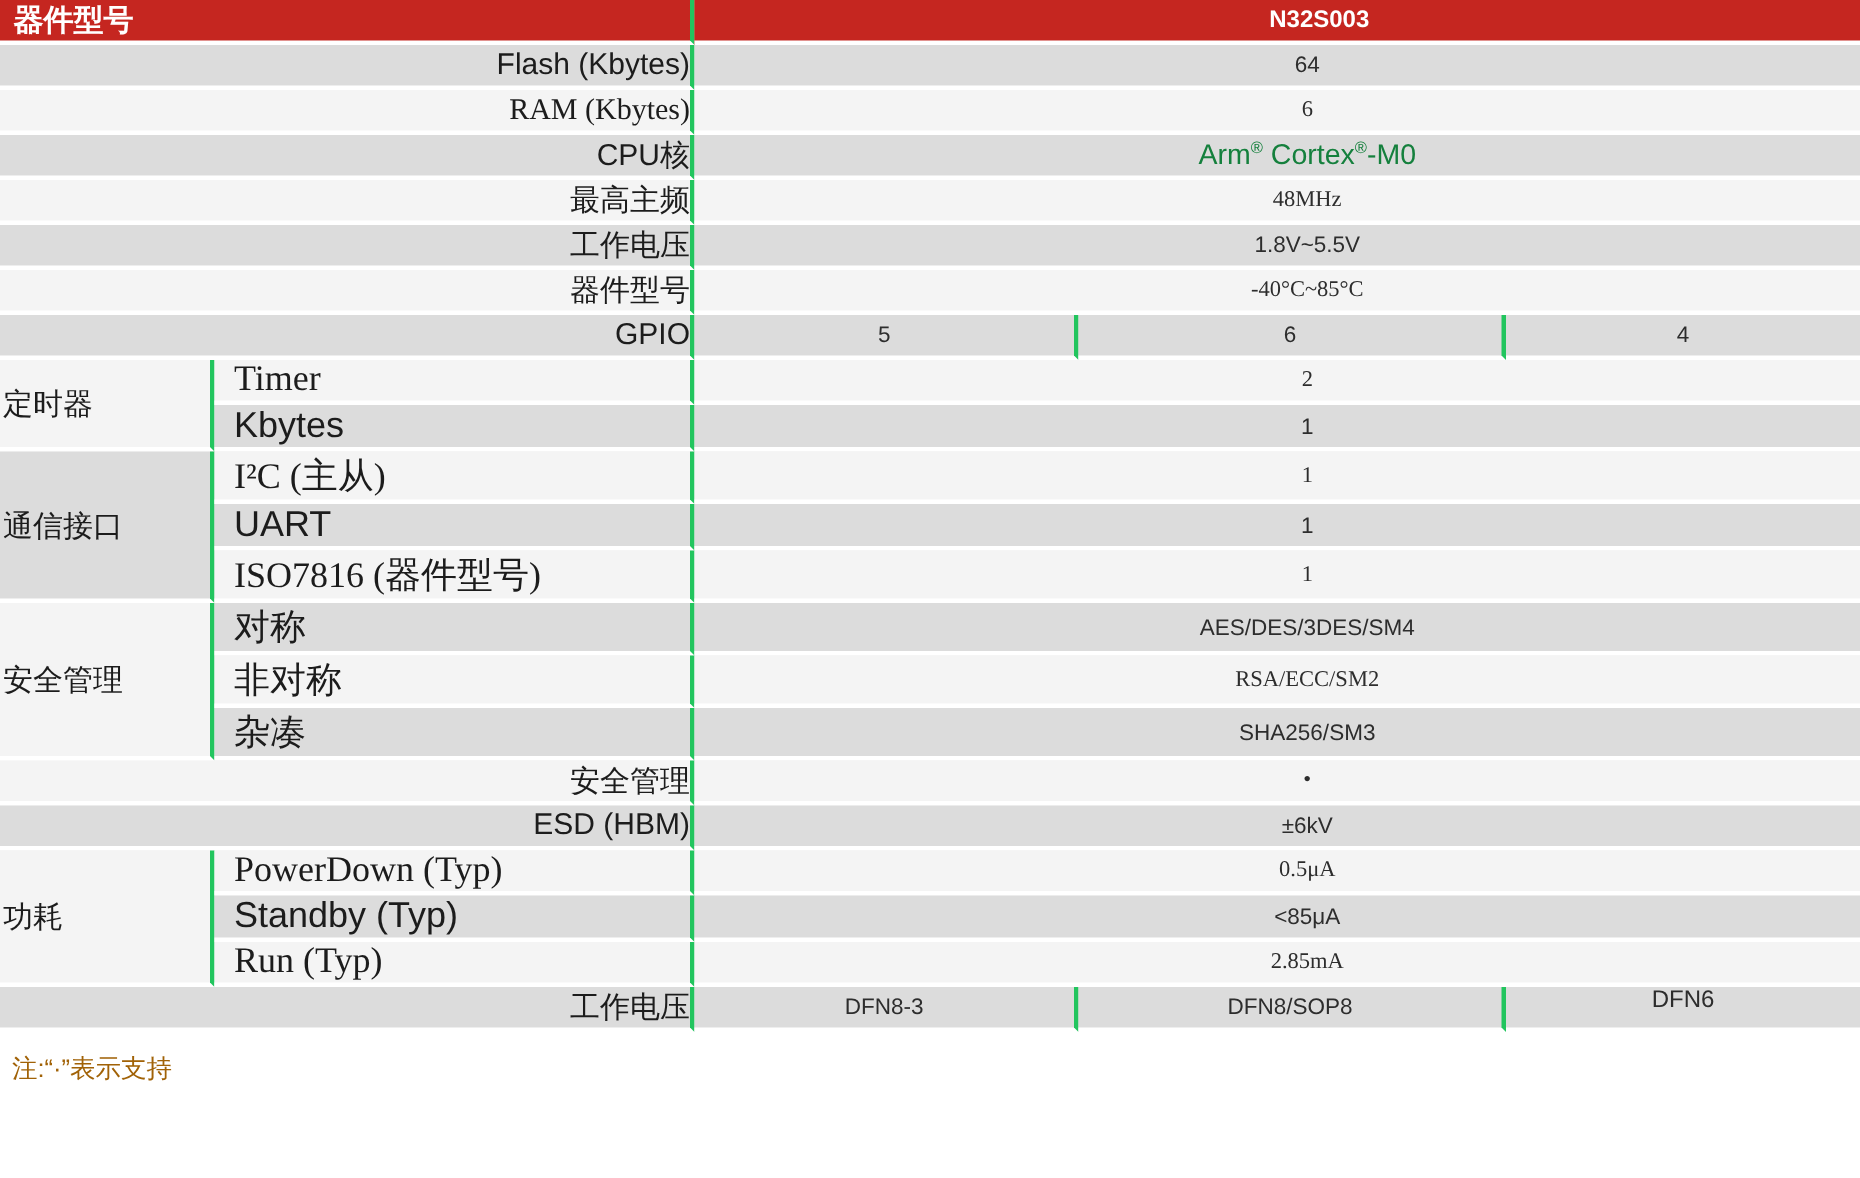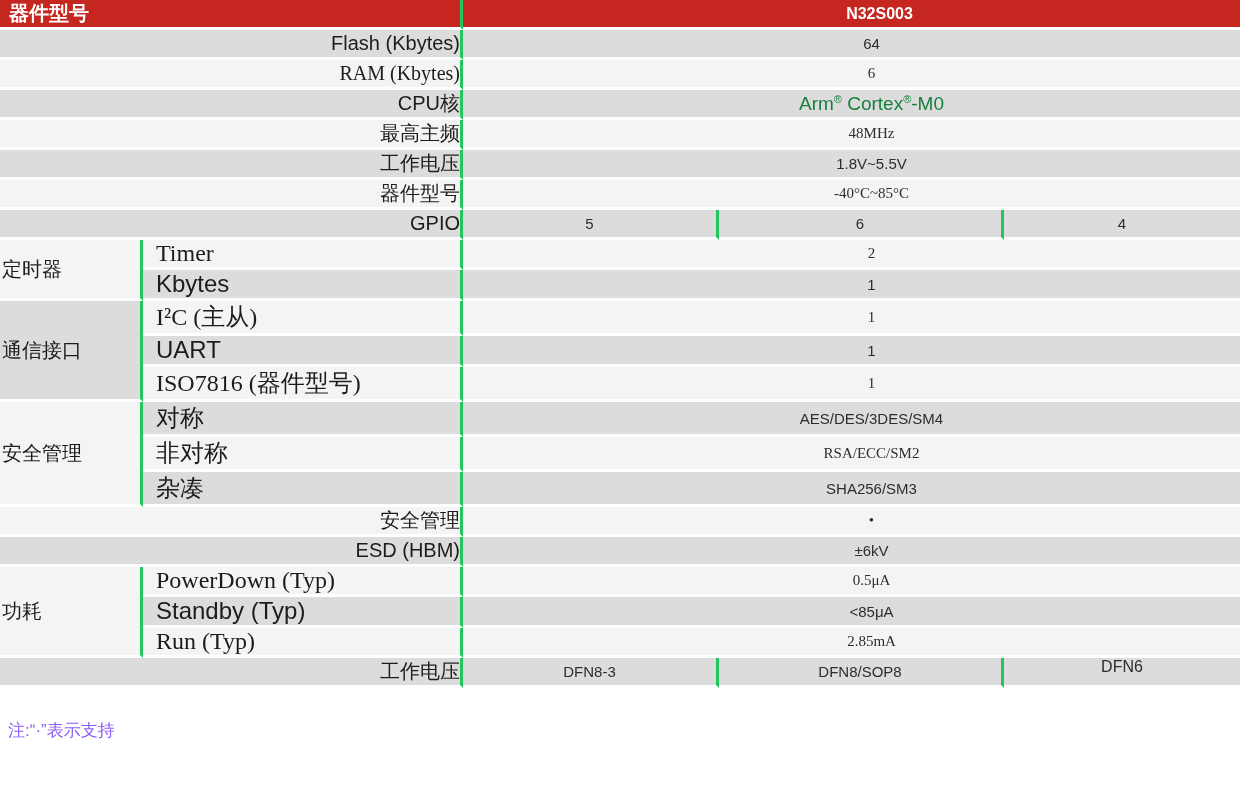--- a/index.html
+++ b/index.html
@@ -39,23 +39,23 @@
   tr.hdr .h-val{font-size:16px;text-align:center;padding-left:56px;}
   .lbl{font-size:20px;text-align:right;padding-left:0;}
   .glbl{font-size:20px;text-align:left;padding-left:2px;}
   .sub{font-size:24px;text-align:left;padding-left:13px;}
   .val{font-size:15px;text-align:center;color:#2d2d2d;}
   .val-full{padding-left:40px;}
   .val-big{font-size:19px;color:#15803d;}
   sup.reg{font-size:11px;line-height:0;vertical-align:super;}
   .dfn6-cell{font-size:16px;padding-bottom:9px;}
   .footnote{
-    margin:31px 0 0 8px;
+    margin:13px 0 0 8px;
     font-size:17px;
-    color:#8b5cf6;
+    color:#a16207;
   }
 </style>
 </head>
 <body>
 
 <table class="spec">
   <colgroup>
     <col style="width:143px">
     <col style="width:320px">
     <col style="width:256px">

